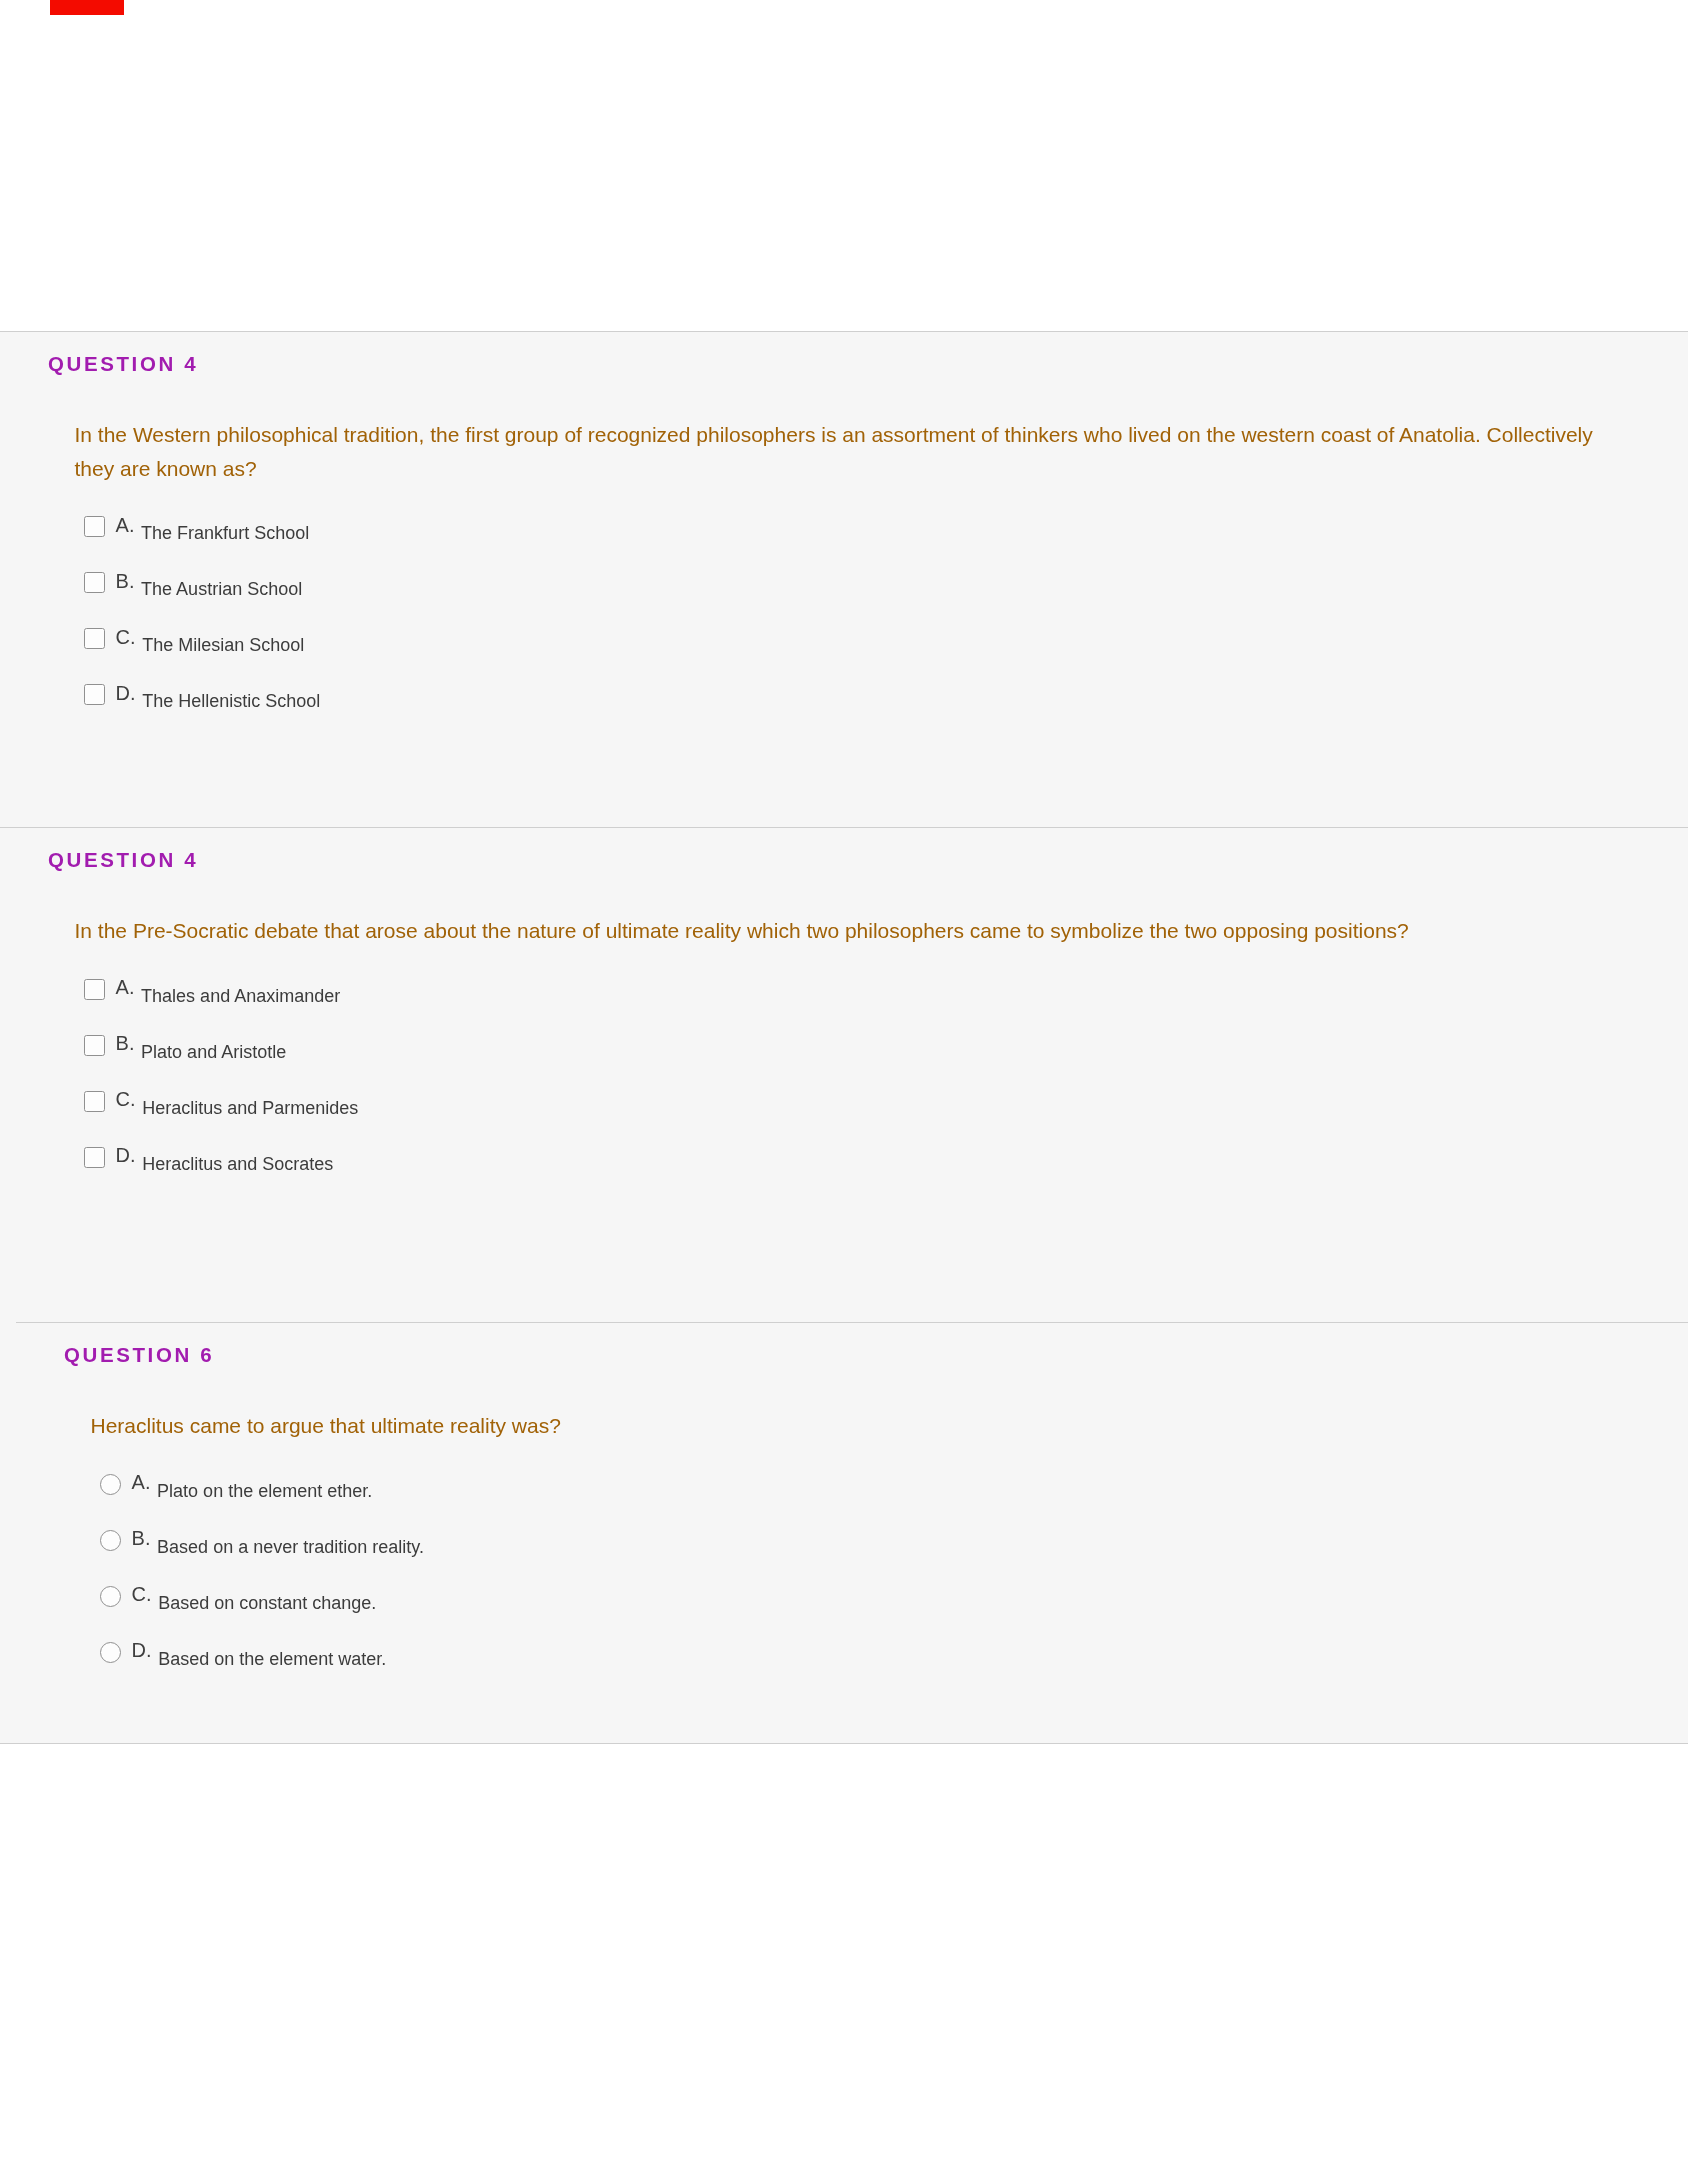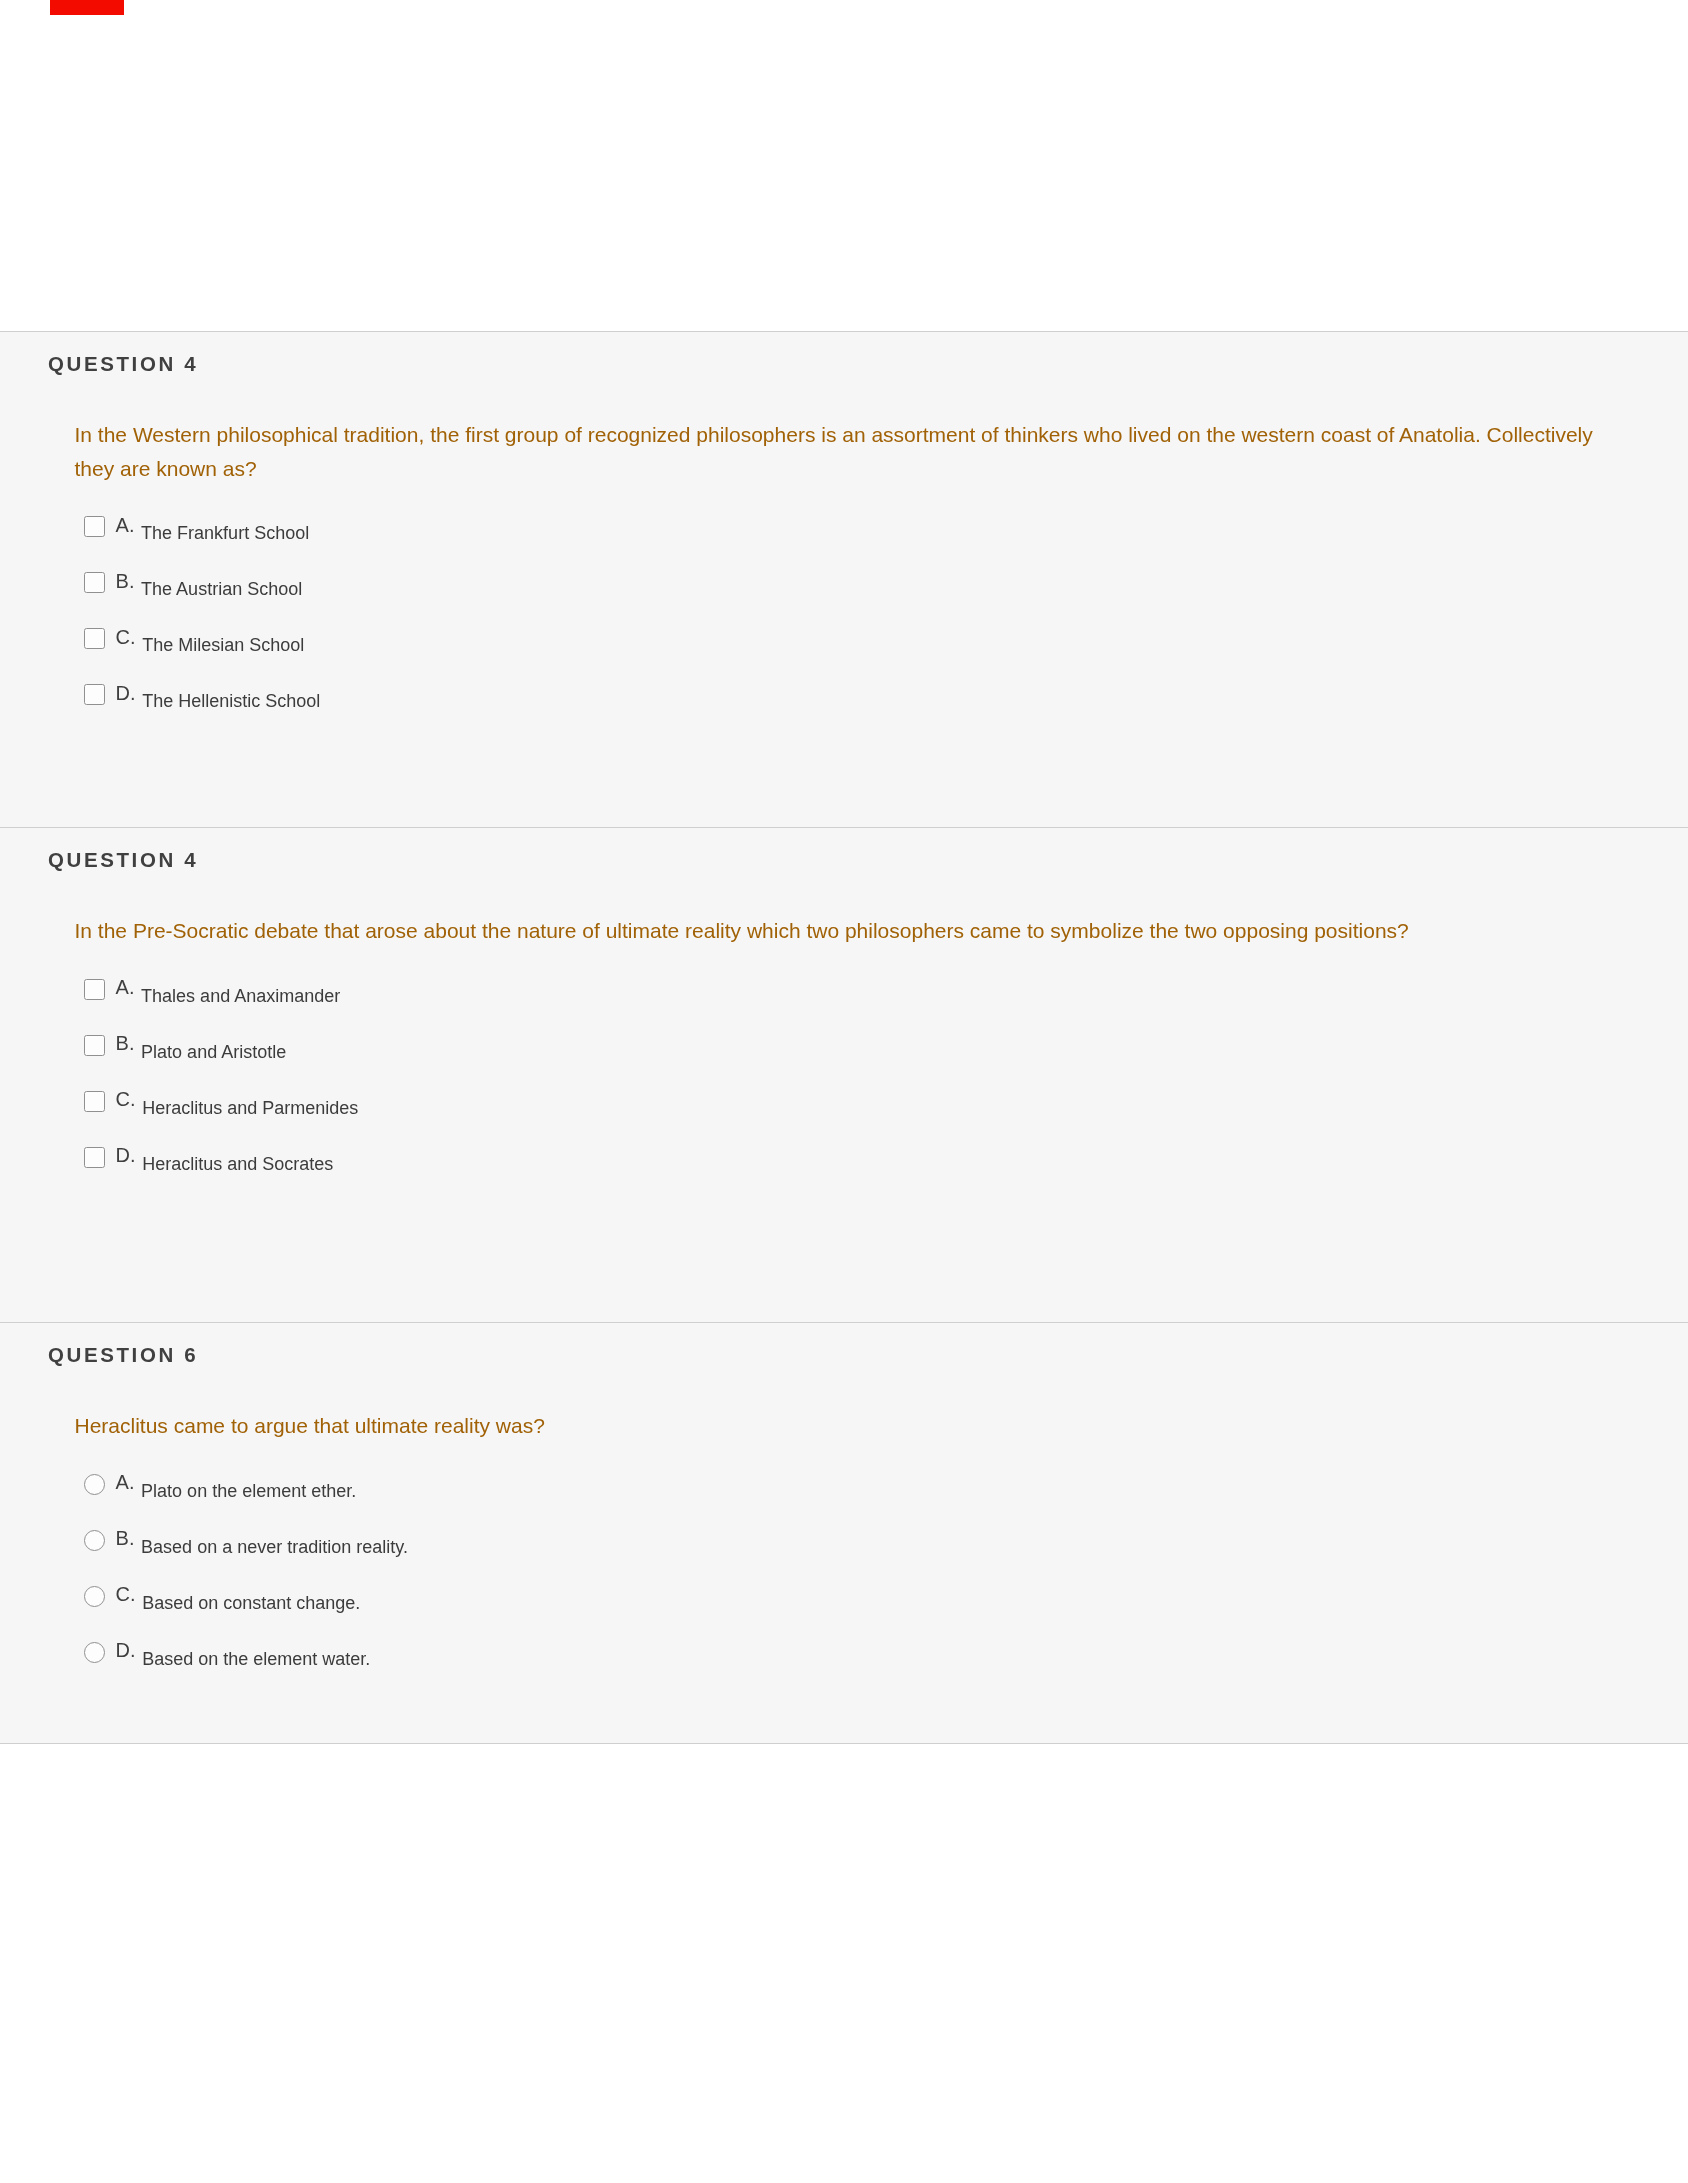--- a/index.html
+++ b/index.html
@@ -35,25 +35,25 @@
     border-bottom: 1.3px solid #cfcfcf;
   }
   .question {
     padding: 20px 60px 26.5px 48px;
   }
   .question + .question {
     border-top: 1.3px solid #cfcfcf;
   }
   .q4 { min-height: 495px; }
   .q5 { min-height: 495px; }
-  .q6 { min-height: 421px; }
+  .q6 { min-height: 421px; margin-left: 16px; }
   .q-title {
     font-size: 20.5px;
     font-weight: bold;
-    color: #404040;
+    color: #a21caf;
     letter-spacing: 2.6px;
     margin: 0;
   }
   .q-text {
     margin: 42px 0 0 26.5px;
     font-size: 21px;
     line-height: 1.6;
     color: #a16207;
     max-width: 1548px;
   }

